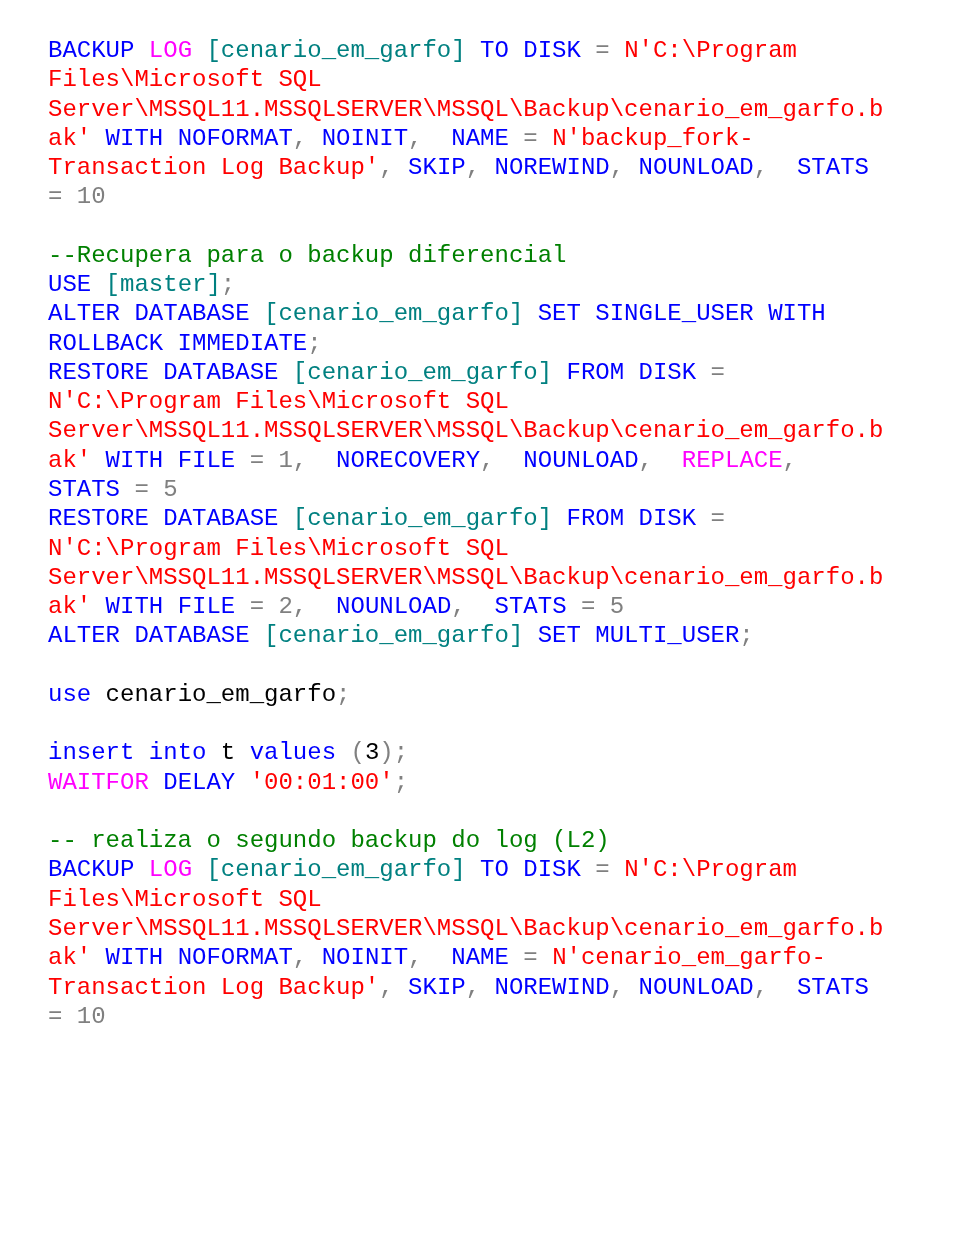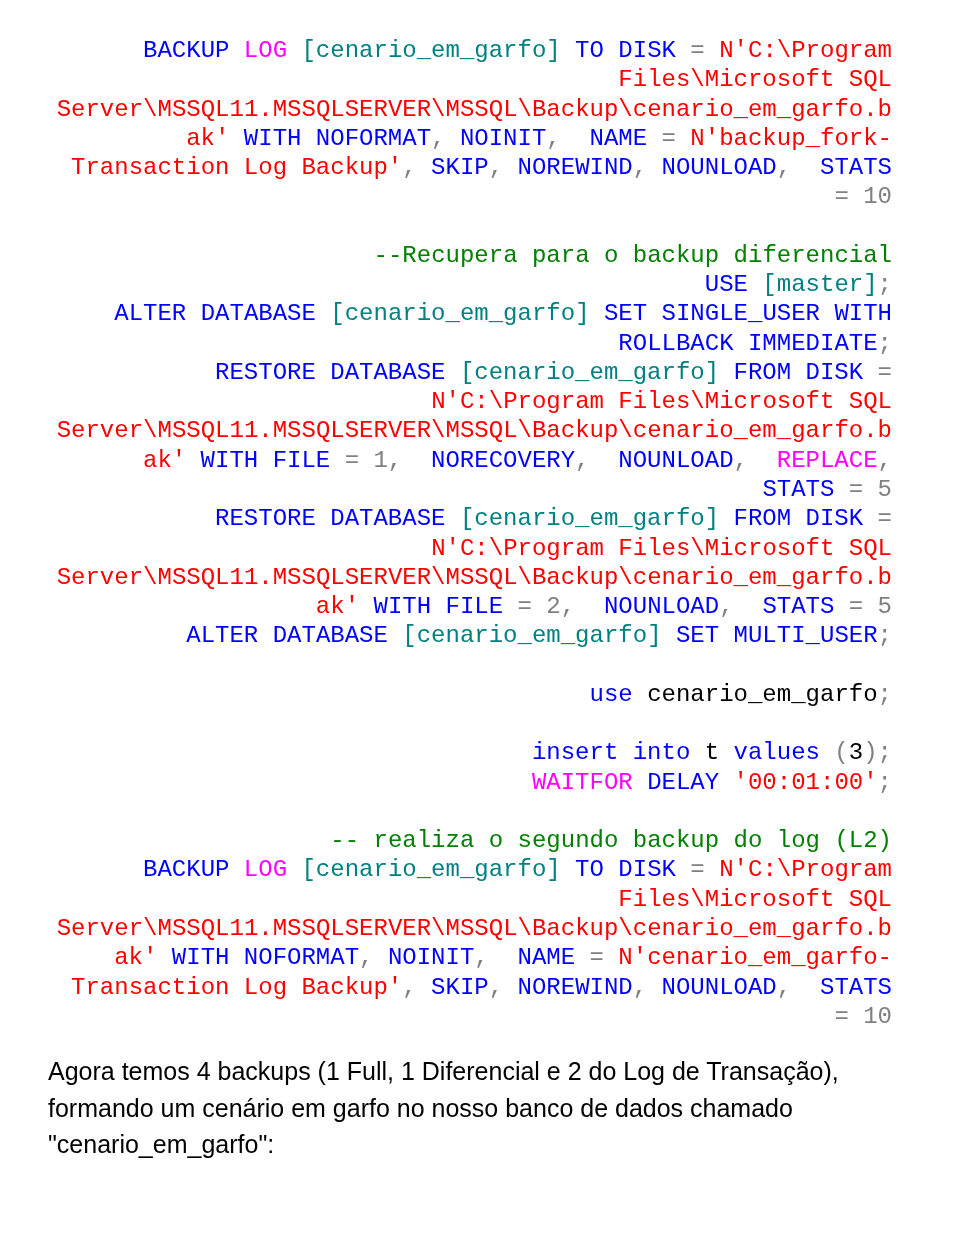--- a/index.html
+++ b/index.html
@@ -1,18 +1,18 @@
 <!DOCTYPE html>
 <html><head>
 <meta charset="utf-8">
 <style>
   html,body{margin:0;padding:0;background:#fff;}
   body{width:960px;margin:0 auto;}
   .page{padding:36px 68px 36px 48px;line-height:1.25;}
-  pre.code{font-family:Consolas,Menlo,"Courier New",monospace;font-size:24px;white-space:pre-wrap;word-wrap:break-word;margin:0;color:#000;line-height:1.22;text-align:right;}
+  pre.code{font-family:Consolas,Menlo,"Courier New",monospace;font-size:24px;white-space:pre-wrap;word-wrap:break-word;margin:0;color:#000;line-height:1.22;}
   .kw{color:#0000ff;}
   .magenta{color:#ff00ff;}
   .teal{color:#008080;}
   .gray{color:#808080;}
   .str{color:#ff0000;}
   .grn{color:#008000;}
   p.body{font-family:Arial,Helvetica,sans-serif;font-size:25px;color:#000;margin:22px 0 0 0;line-height:1.46;}
 </style>
 </head>
 <body>
@@ -28,14 +28,13 @@
 <span class="kw">ALTER</span><span class="kw"> DATABASE</span><span class="teal"> [cenario_em_garfo]</span><span class="kw"> SET</span><span class="kw"> MULTI_USER</span><span class="gray">;</span>
 
 <span class="kw">use</span><span> cenario_em_garfo</span><span class="gray">;</span>
 
 <span class="kw">insert</span><span class="kw"> into</span><span> t </span><span class="kw">values</span><span class="gray"> (</span><span>3</span><span class="gray">);</span>
 <span class="magenta">WAITFOR</span><span class="kw"> DELAY</span><span class="str"> '00:01:00'</span><span class="gray">;</span>
 
 <span class="grn">-- realiza o segundo backup do log (L2)</span>
 <span class="kw">BACKUP</span><span class="magenta"> LOG</span><span class="teal"> [cenario_em_garfo]</span><span class="kw"> TO</span><span class="kw"> DISK</span><span class="gray"> = </span><span class="str">N'C:\Program Files\Microsoft SQL Server\MSSQL11.MSSQLSERVER\MSSQL\Backup\cenario_em_garfo.bak'</span><span class="kw"> WITH </span><span class="kw">NOFORMAT</span><span class="gray">, </span><span class="kw">NOINIT</span><span class="gray">,  </span><span class="kw">NAME</span><span class="gray"> = </span><span class="str">N'cenario_em_garfo-Transaction Log Backup'</span><span class="gray">, </span><span class="kw">SKIP</span><span class="gray">, </span><span class="kw">NOREWIND</span><span class="gray">, </span><span class="kw">NOUNLOAD</span><span class="gray">,  </span><span class="kw">STATS</span><span class="gray"> = 10</span></pre>
 
-<p class="body">Agora temos 4 backups (1 Full, 1 Diferencial e 2 do Log de Transação), formando um cenário em garfo no nosso banco de dados chamado "cenario_em_garfo":</p>
 </div>
 
 </body></html>

